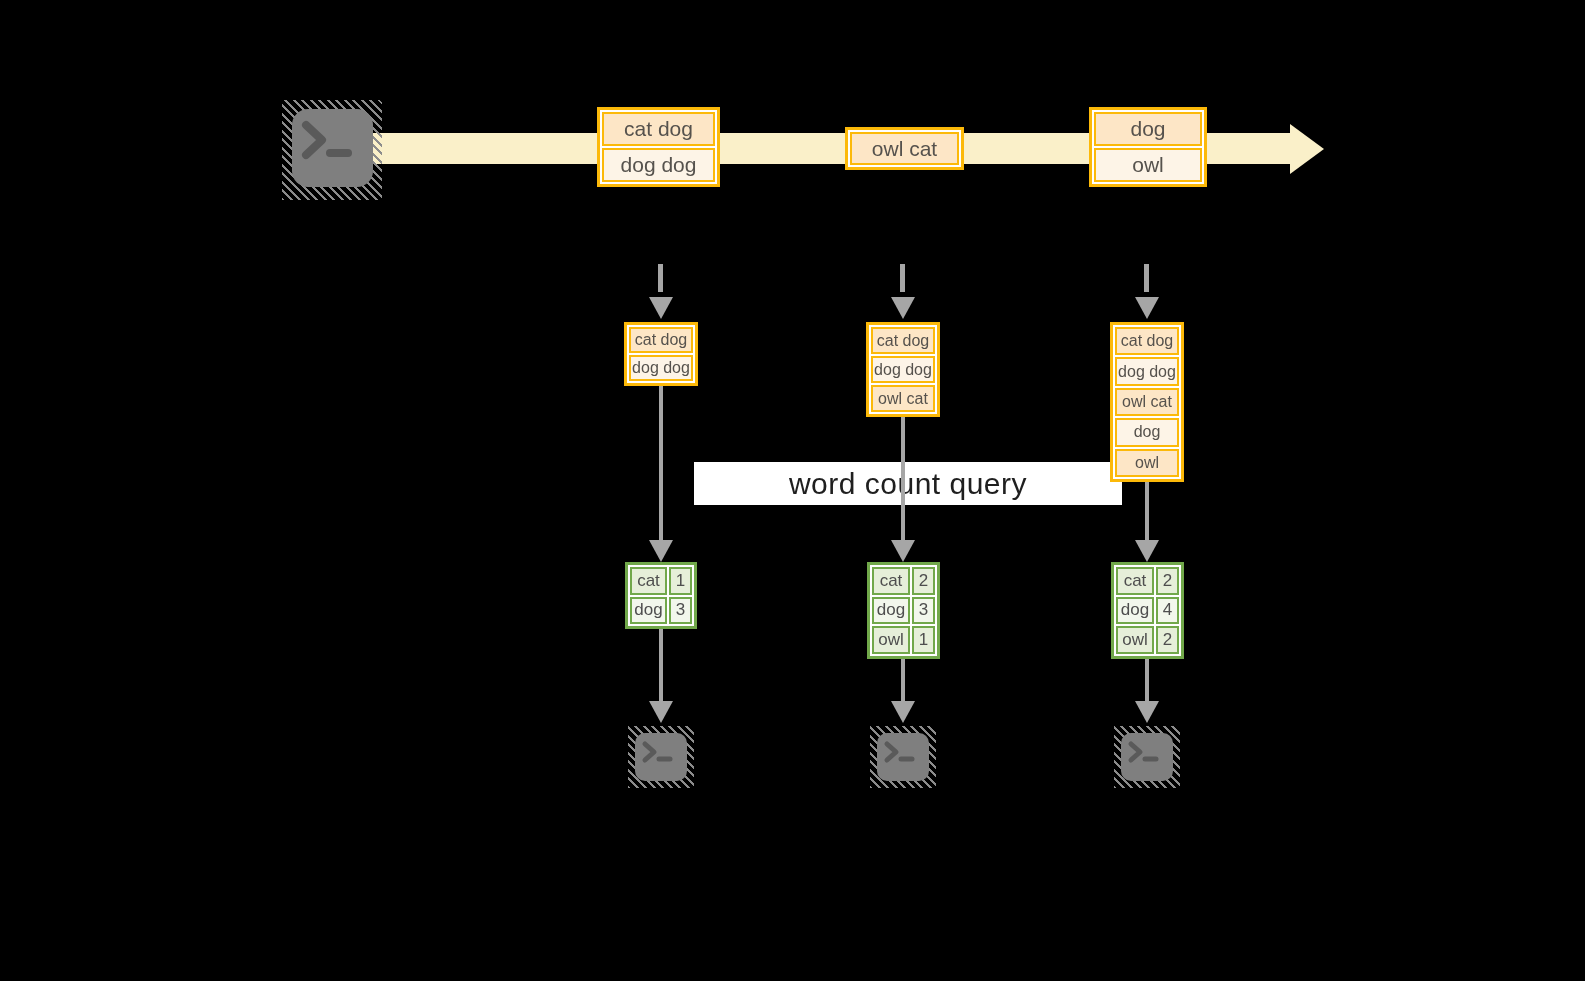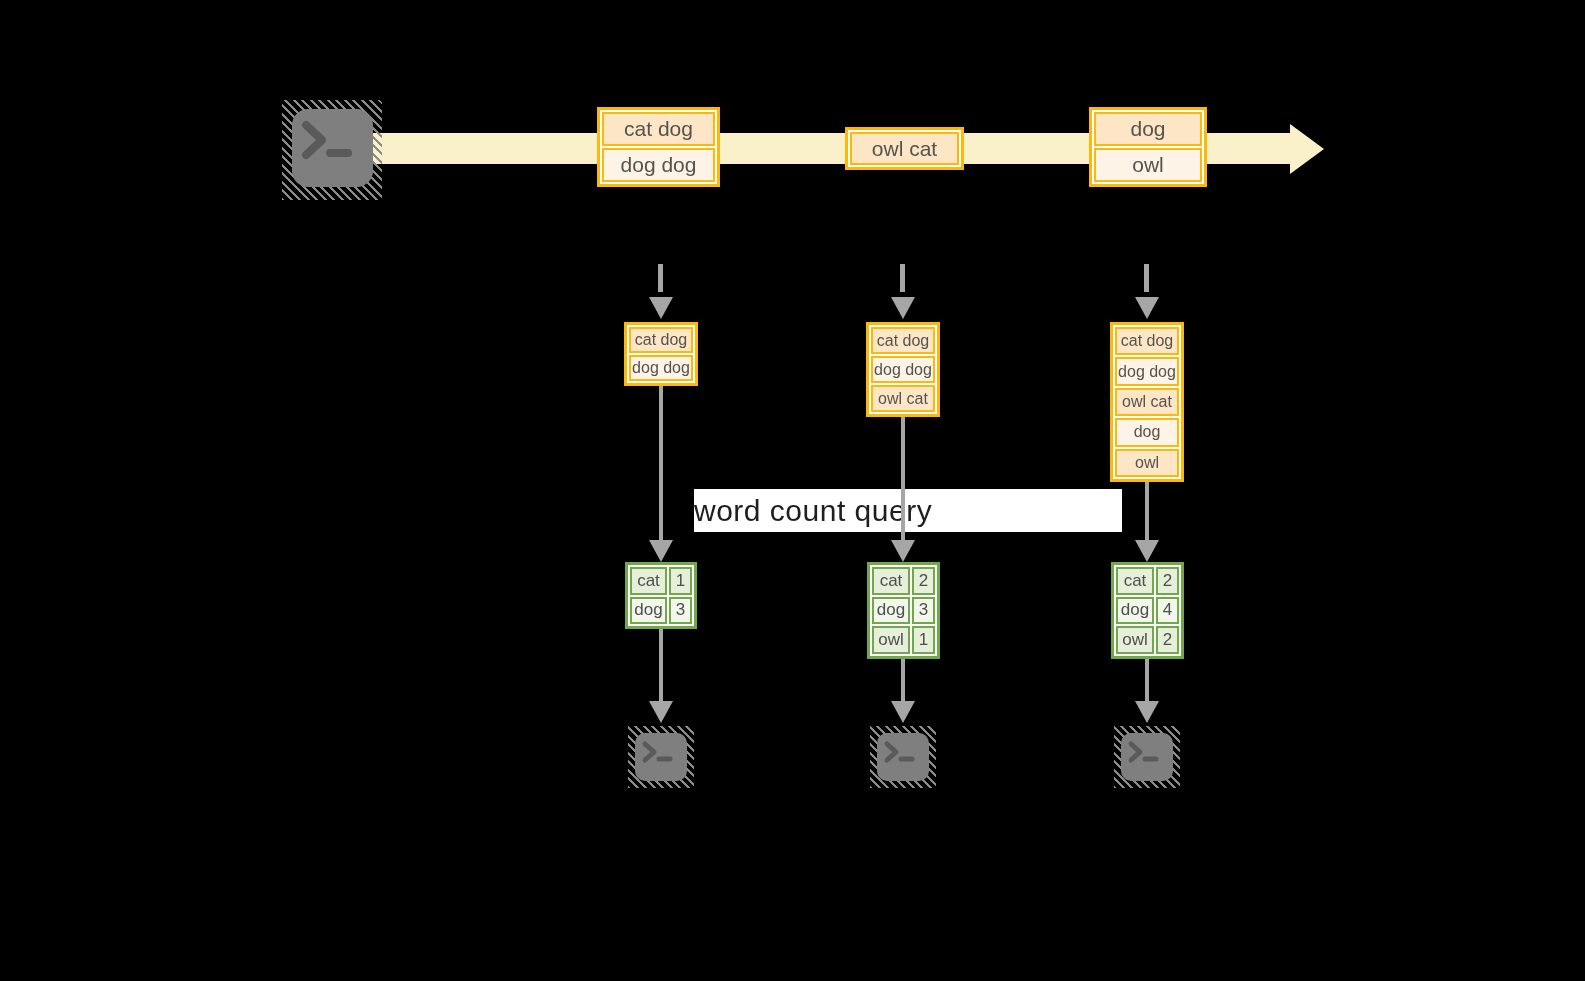--- a/index.html
+++ b/index.html
@@ -49,21 +49,21 @@
     border-right:12px solid transparent;border-top:22px solid var(--gray);z-index:6;}
 
   
   .term-outer{position:absolute;z-index:2;
     background:repeating-linear-gradient(45deg,#8C8C8C 0 2px,transparent 2px 6px);}
   .term-inner{position:absolute;background:var(--term);
     display:flex;align-items:flex-start;justify-content:flex-start;}
 
   
   .query{position:absolute;background:#fff;z-index:5;display:flex;
-    align-items:center;margin-top:27px;}
+    align-items:center;justify-content:center;}
   .query span{font-size:30px;font-weight:300;color:#1f1f1f;letter-spacing:0.5px;}
 </style>
 </head>
 <body>
 
 <div class="canvas">
 
   <div class="term-outer" style="left:282px;top:100px;width:100px;height:100px;">
     <div class="term-inner" style="left:10px;top:9px;width:81px;height:78px;border-radius:16px;">
       <svg width="62" height="48" viewBox="0 0 62 48" style="margin:10px 0 0 8px;">

